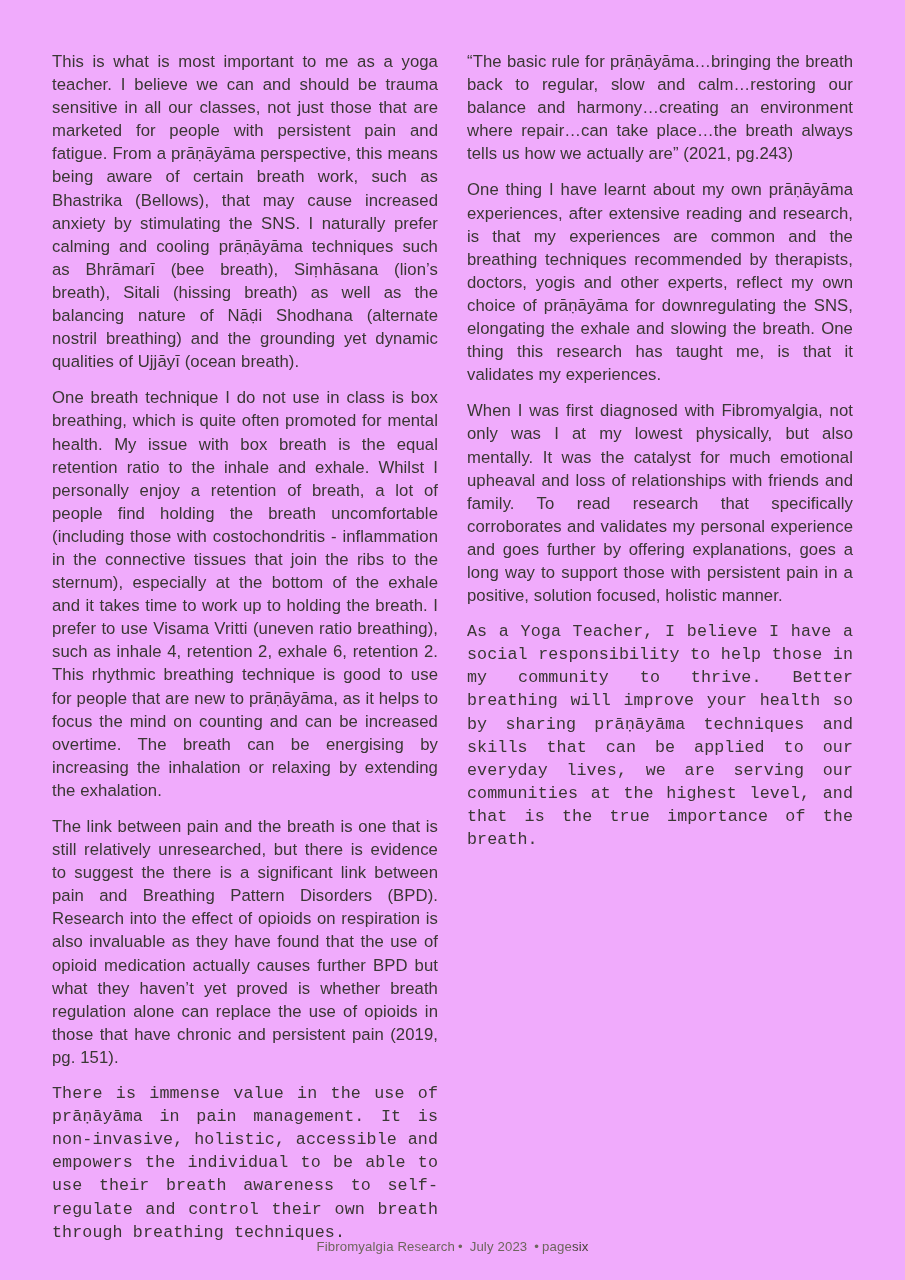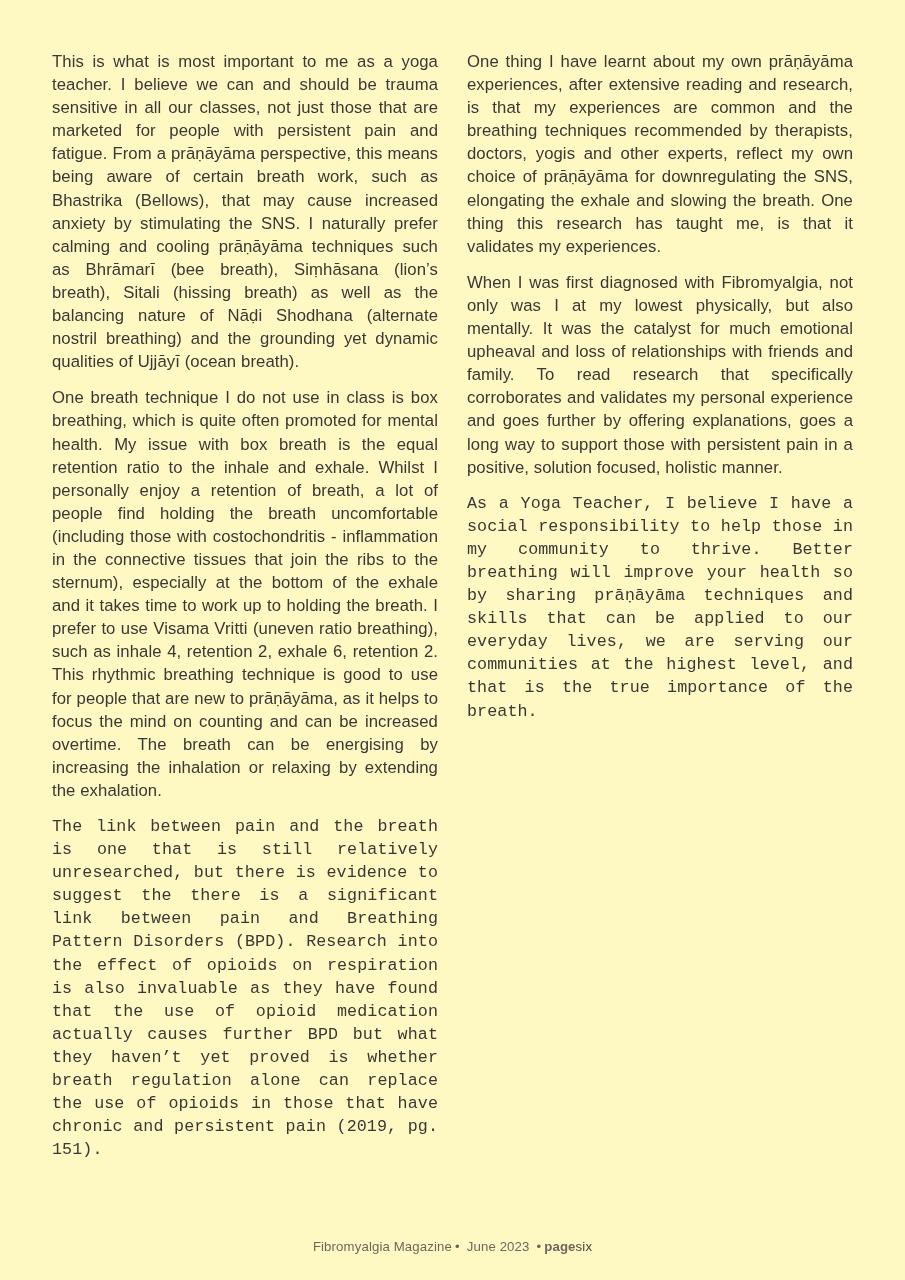--- a/index.html
+++ b/index.html
@@ -13,21 +13,21 @@
     background: #f3f0e8;
     font-family: "Liberation Sans", "DejaVu Sans", sans-serif;
     color: #3a3734;
     overflow: hidden;
     position: relative;
   }
 
   .page {
     position: absolute;
     inset: 0;
-    background: #fef9c3;
+    background: #f0abfc;
     display: block;
   }
 
   .columns {
     position: absolute;
     left: 52px;
     top: 50px;
     width: 801px;
     height: 1155px;
     display: flex;
@@ -70,21 +70,21 @@
     color: #6d665d;
     letter-spacing: 0.01em;
     white-space: nowrap;
   }
   .footer .sep {
     display: inline-block;
     padding: 0 3px;
     color: #6d665d;
   }
   .footer .folio-word {
-    font-weight: 700;
+    font-weight: 400;
   }
   .footer .folio-num {
     font-weight: 400;
     color: #4a443d;
   }
   .footer .magazine-name,
   .footer .issue-date {
     font-weight: 400;
   }
   .footer .issue-date {
@@ -96,27 +96,29 @@
 <body>
 
 <div class="page">
 
   <div class="columns">
 
     <div class="column">
       <p class="body-para">This is what is most important to me as a yoga teacher. I believe we can and should be trauma sensitive in all our classes, not just those that are marketed for people with persistent pain and fatigue. From a prāṇāyāma perspective, this means being aware of certain breath work, such as Bhastrika (Bellows), that may cause increased anxiety by stimulating the SNS. I naturally prefer calming and cooling prāṇāyāma techniques such as Bhrāmarī (bee breath), Siṃhāsana (lion’s breath), Sitali (hissing breath) as well as the balancing nature of Nāḍi Shodhana (alternate nostril breathing) and the grounding yet dynamic qualities of Ujjāyī (ocean breath).</p>
       <p class="body-para">One breath technique I do not use in class is box breathing, which is quite often promoted for mental health. My issue with box breath is the equal retention ratio to the inhale and exhale. Whilst I personally enjoy a retention of breath, a lot of people find holding the breath uncomfortable (including those with costochondritis - inflammation in the connective tissues that join the ribs to the sternum), especially at the bottom of the exhale and it takes time to work up to holding the breath. I prefer to use Visama Vritti (uneven ratio breathing), such as inhale 4, retention 2, exhale 6, retention 2.  This rhythmic breathing technique is good to use for people that are new to prāṇāyāma, as it helps to focus the mind on counting and can be increased overtime. The breath can be energising by increasing the inhalation or relaxing by extending the exhalation.</p>
       <p class="body-para">The link between pain and the breath is one that is still relatively unresearched, but there is evidence to suggest the there is a significant link between pain and Breathing Pattern Disorders (BPD). Research into the effect of opioids on respiration is also invaluable as they have found that the use of opioid medication actually causes further BPD but what they haven’t yet proved is whether breath regulation alone can replace the use of opioids in those that have chronic and persistent pain (2019, pg. 151).</p>
+      <p class="body-para">There is immense value in the use of prāṇāyāma in pain management. It is non-invasive, holistic, accessible and empowers the individual to be able to use their breath awareness to self-regulate and control their own breath through breathing techniques.</p>
     </div>
 
     <div class="column">
+      <p class="body-para">“The basic rule for prāṇāyāma…bringing the breath back to regular, slow and calm…restoring our balance and harmony…creating an environment where repair…can take place…the breath always tells us how we actually are” (2021, pg.243)</p>
       <p class="body-para">One thing I have learnt about my own prāṇāyāma experiences, after extensive reading and research, is that my experiences are common and the breathing techniques recommended by therapists, doctors, yogis and other experts, reflect my own choice of prāṇāyāma for downregulating the SNS, elongating the exhale and slowing the breath. One thing this research has taught me, is that it validates my experiences.</p>
       <p class="body-para">When I was first diagnosed with Fibromyalgia, not only was I at my lowest physically, but also mentally. It was the catalyst for much emotional upheaval and loss of relationships with friends and family. To read research that specifically corroborates and validates my personal experience and goes further by offering explanations, goes a long way to support those with persistent pain in a positive, solution focused, holistic manner.</p>
       <p class="body-para">As a Yoga Teacher, I believe I have a social responsibility to help those in my community to thrive. Better breathing will improve your health so by sharing prāṇāyāma techniques and skills that can be applied to our everyday lives, we are serving our communities at the highest level, and that is the true importance of the breath.</p>
     </div>
 
   </div>
 
   <div class="footer">
-    <span class="magazine-name">Fibromyalgia Magazine</span><span class="sep">•</span><span class="issue-date">June 2023</span><span class="sep">•</span><span class="folio-word">page</span><span class="folio-num">six</span>
+    <span class="magazine-name">Fibromyalgia Research</span><span class="sep">•</span><span class="issue-date">July 2023</span><span class="sep">•</span><span class="folio-word">page</span><span class="folio-num">six</span>
   </div>
 
 </div>
 
 </body></html>

